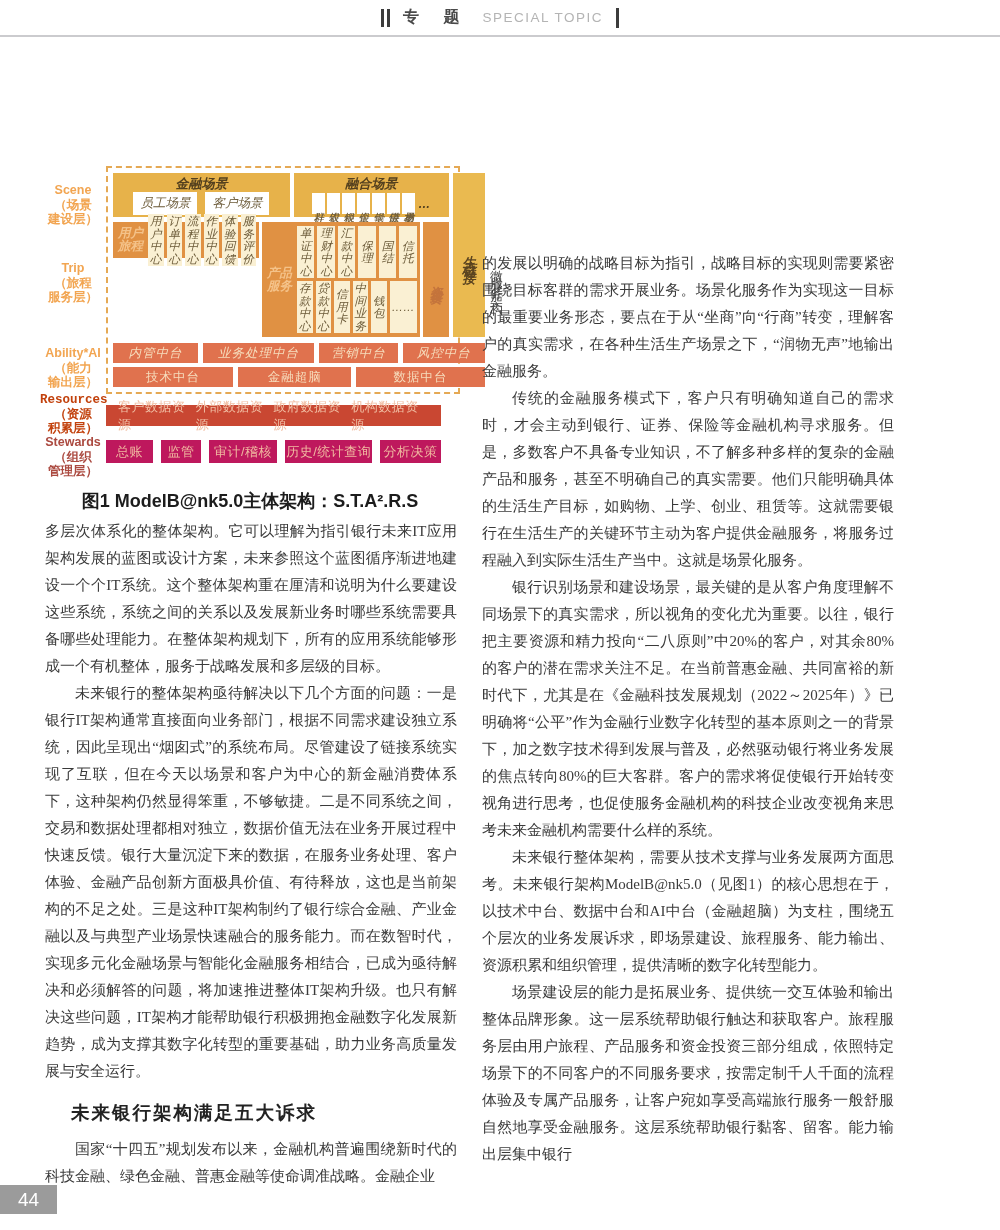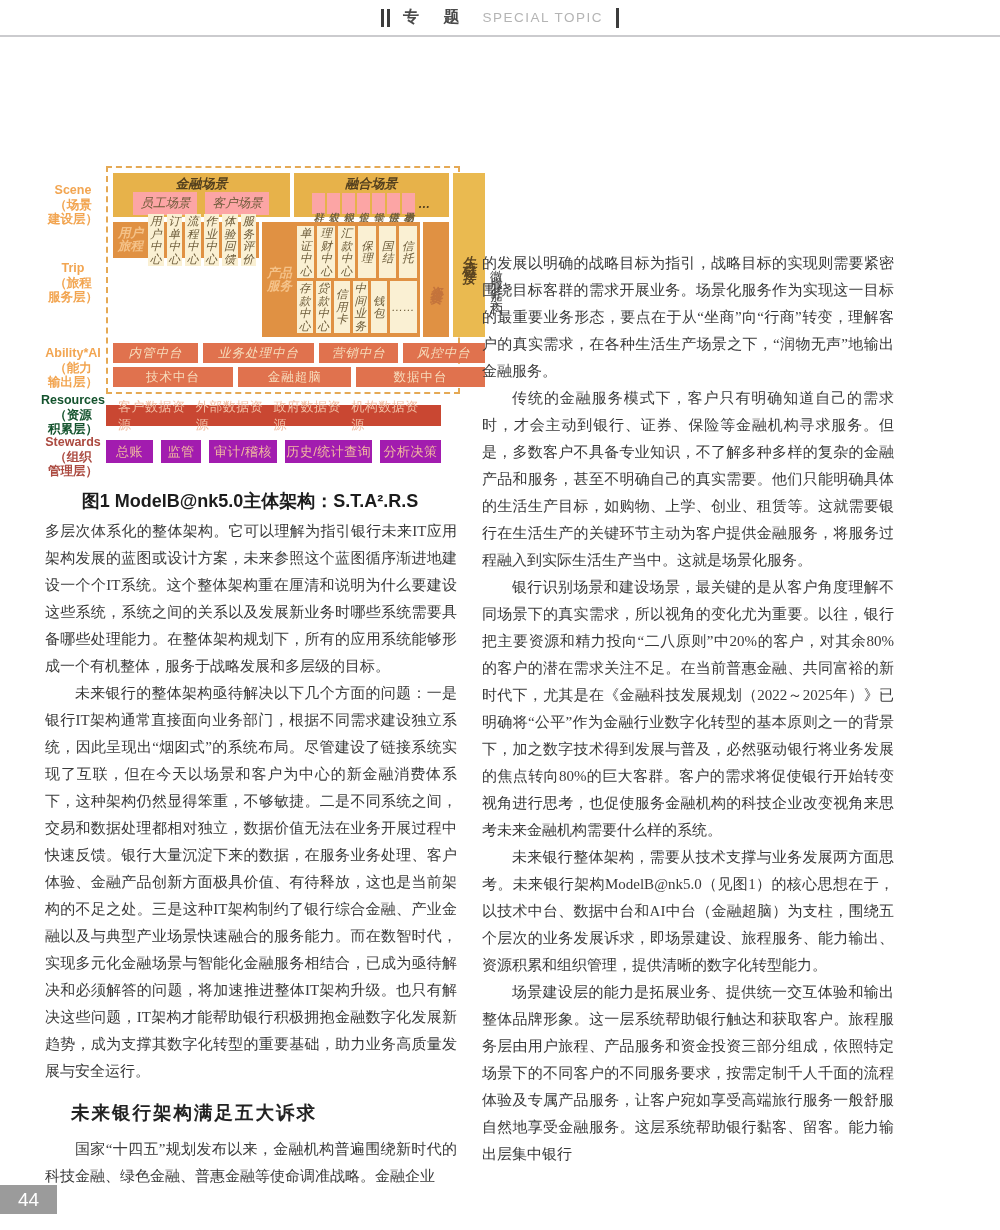--- a/index.html
+++ b/index.html
@@ -18,35 +18,35 @@
   .hd-rule{position:absolute;left:0;top:35px;width:1000px;height:2px;background:#cbcbce;}
 
   
   .figure{position:absolute;left:40px;top:163px;width:420px;
           font-family:"Liberation Sans","DejaVu Sans",sans-serif;}
   .fig-body{display:flex;}
   .fig-labels{width:66px;position:relative;font-size:12.5px;line-height:14.5px;
               text-align:center;font-weight:bold;}
   .lbl{position:absolute;left:0;width:66px;}
   .lbl-warm{color:#f2a551;}
-  .lbl-res{color:#14532d;}
+  .lbl-res{color:#c2410c;font-family:Liberation Mono, monospace;}
   .lbl-ste{color:#ab4a40;}
   .fig-diagram{width:354px;}
   .dashed-box{box-sizing:border-box;margin-top:3px;height:228px;border:2px dashed #e5a954;
               padding:5px;display:flex;gap:4px;}
   .content-col{flex:1;display:flex;flex-direction:column;}
   .upper{height:164px;display:flex;gap:4px;font-style:italic;}
   .main-col{flex:1;display:flex;flex-direction:column;}
   .scene-row{height:64px;display:flex;gap:4px;margin-bottom:5px;}
   .scene-sec{background:#e7b24a;padding:2px 3px;display:flex;flex-direction:column;}
   .sec-title{font-size:13px;font-weight:bold;color:#54401e;text-align:center;height:17px;line-height:17px;}
   .fin{flex:1.15;}
   .fusion{flex:1;}
   .fin-boxes{flex:1;display:flex;gap:8px;align-items:center;justify-content:center;}
-  .cream{background:#fca5a5;color:#6b5a38;}
+  .cream{background:#ffffff;color:#6b5a38;}
   .fin-box{font-size:12.5px;padding:3px 7px;white-space:nowrap;}
   .fusion-boxes{flex:1;display:flex;gap:2px;align-items:stretch;justify-content:center;padding:1px 0;}
   .vbox{writing-mode:vertical-rl;text-orientation:upright;font-size:10.5px;line-height:13px;
         display:flex;align-items:center;justify-content:center;padding:1px 0;}
   .fusion-more{align-self:center;color:#54401e;font-weight:bold;font-size:12px;padding-left:1px;}
   .trip-wrap{flex:1;display:flex;gap:3px;}
   .trip-left{flex:1;display:flex;flex-direction:row;gap:3px;}
   .trip-row{background:#e09143;display:flex;align-items:center;padding:2px 3px;gap:3px;}
   .rowA{height:32px;}
   .rowB{flex:1;}
@@ -67,21 +67,21 @@
   .ar2{margin-top:4px;}
   .abox{background:#e0724e;color:#f6ddbd;font-size:12.5px;display:flex;align-items:center;
         justify-content:center;letter-spacing:1px;}
   .micro{width:15px;display:flex;align-items:center;justify-content:center;
          writing-mode:vertical-rl;text-orientation:upright;color:#474747;font-size:13px;
          letter-spacing:8px;}
   .res-bar{box-sizing:border-box;margin-top:11px;width:335px;height:21px;background:#c94732;
            color:#f1bfa4;font-size:13px;display:flex;align-items:center;
            justify-content:space-between;padding:0 12px;letter-spacing:0.5px;}
   .ste-row{margin-top:14px;width:335px;height:23px;display:flex;gap:8px;}
-  .sbox{background:#a21caf;color:#f0b9a0;font-size:13px;display:flex;align-items:center;
+  .sbox{background:#be185d;color:#f0b9a0;font-size:13px;display:flex;align-items:center;
         justify-content:center;flex-basis:0;letter-spacing:0.5px;}
   .fig-caption{margin-top:26px;text-align:center;font-size:18px;font-weight:bold;color:#1c1c1c;}
 
   
   .col{position:absolute;width:412px;font-size:15px;line-height:27px;text-align:justify;color:#3a3a3a;}
   .col p{margin:0;text-indent:2em;}
   .col p.noindent{text-indent:0;}
   .left-col{left:45px;top:518px;}
   .right-col{left:482px;top:250px;}
   .sec-heading{font-size:18.5px;font-weight:bold;color:#222;letter-spacing:2px;

